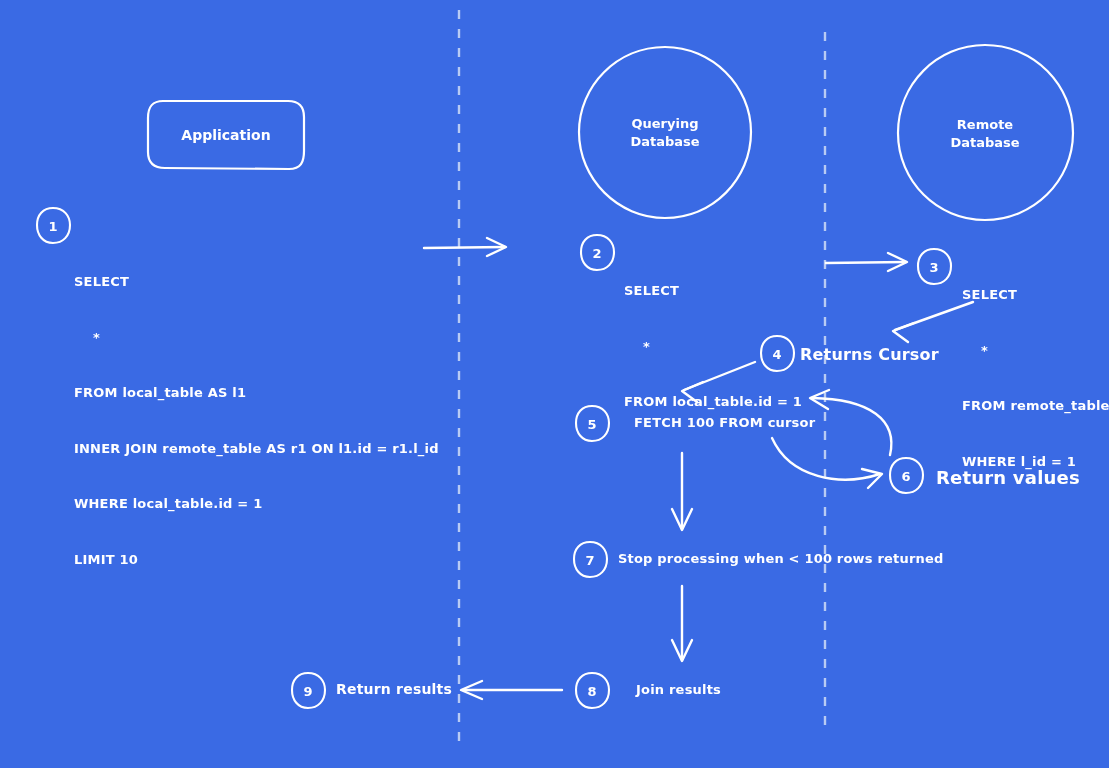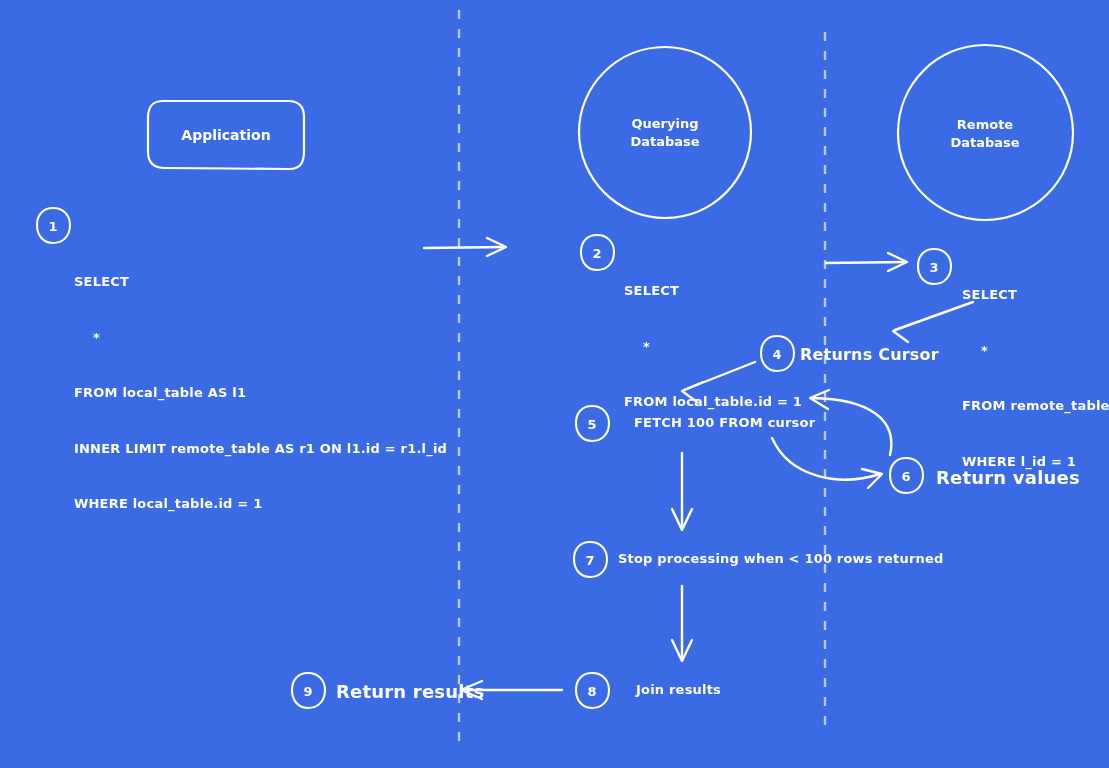--- a/index.html
+++ b/index.html
@@ -148,22 +148,23 @@
     <g>
       <path class="stroke" stroke-width="2.1" d="M308,673 C319,673 325,681 325,690 C325,701 318,708 308,708 C298,708 292,700 292,690 C292,680 298,673 308,673 Z"></path>
       <text class="label" x="308" y="696" text-anchor="middle" font-size="13">9</text>
     </g>
   </svg>
 
   <div class="codeblock" style="left:74px; top:236px; font-size:13px; line-height:18.5px;">
     <div>SELECT</div>
     <div>    *</div>
     <div>FROM local_table AS l1</div>
-    <div>INNER LIMIT remote_table AS r1 ON l1.id = r1.l_id</div>
+    <div>INNER JOIN remote_table AS r1 ON l1.id = r1.l_id</div>
     <div>WHERE local_table.id = 1</div>
+    <div>LIMIT 10</div>
   </div>
 
   <div class="codeblock" style="left:624px; top:245px; font-size:13px; line-height:18.5px;">
     <div>SELECT</div>
     <div>    *</div>
     <div>FROM local_table.id = 1</div>
   </div>
 
   <div class="codeblock" style="left:962px; top:249px; font-size:13px; line-height:18.5px;">
     <div>SELECT</div>
@@ -175,15 +176,15 @@
   <div class="codeblock" style="left:800px; top:345px; font-size:16px;">Returns Cursor</div>
 
   <div class="codeblock" style="left:618px; top:415px; font-size:13px;margin-left:16px;">FETCH 100 FROM cursor</div>
 
   <div class="codeblock" style="left:936px; top:467px; font-size:18px;">Return values</div>
 
   <div class="codeblock" style="left:618px; top:551px; font-size:13px;">Stop processing when &lt; 100 rows returned</div>
 
   <div class="codeblock" style="left:636px; top:682px; font-size:13px;">Join results</div>
 
-  <div class="codeblock" style="left:336px; top:681px; font-size:18px;">Return results</div>
+  <div class="codeblock" style="left:336px; top:681px; font-size:14px;">Return results</div>
 
 </div>
 
 </body></html>

